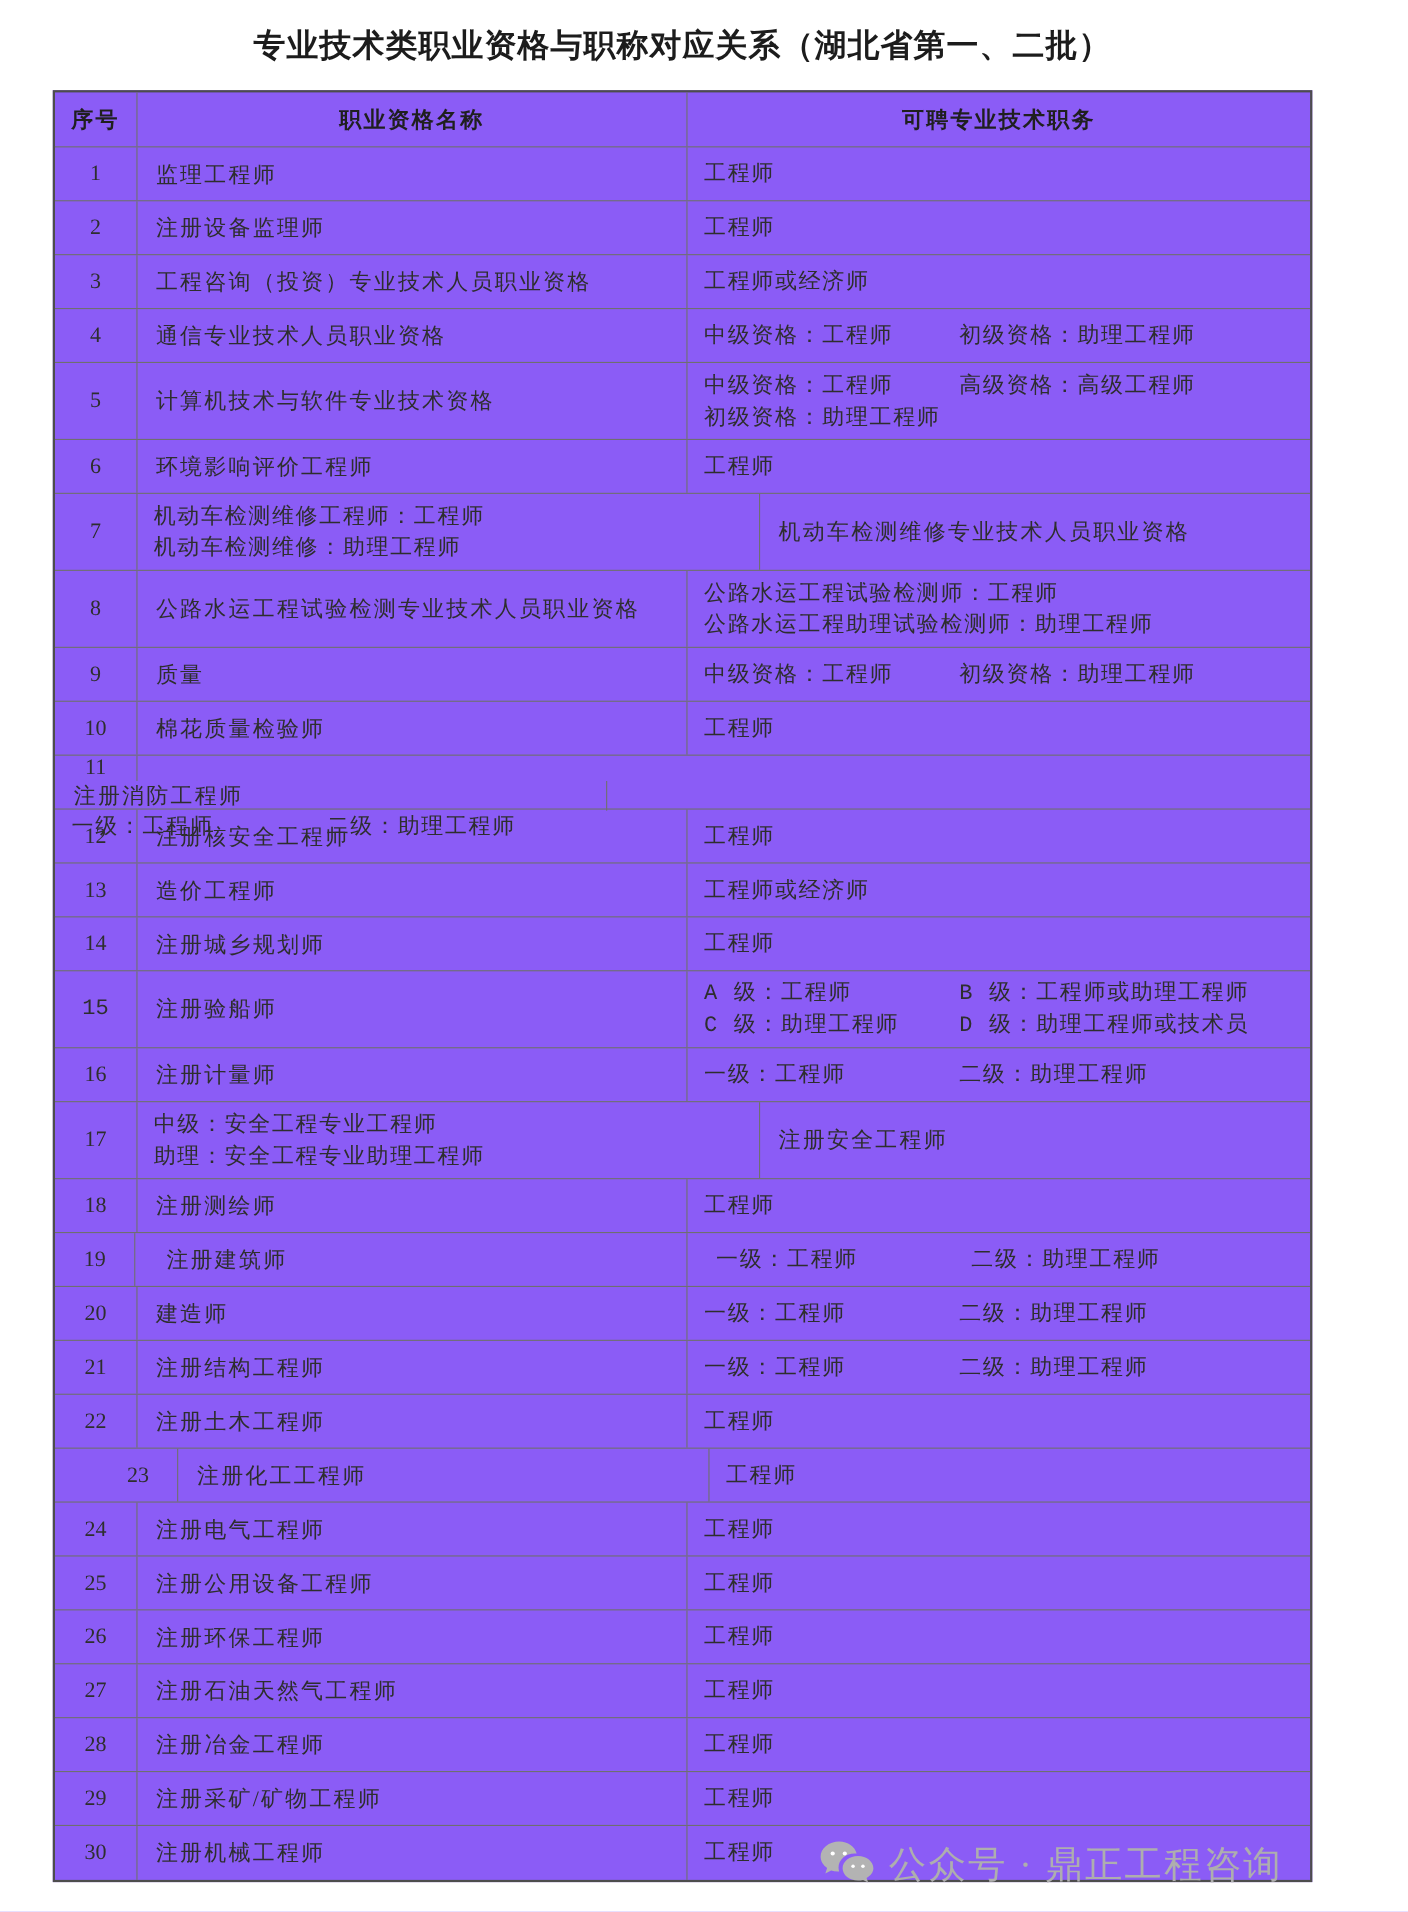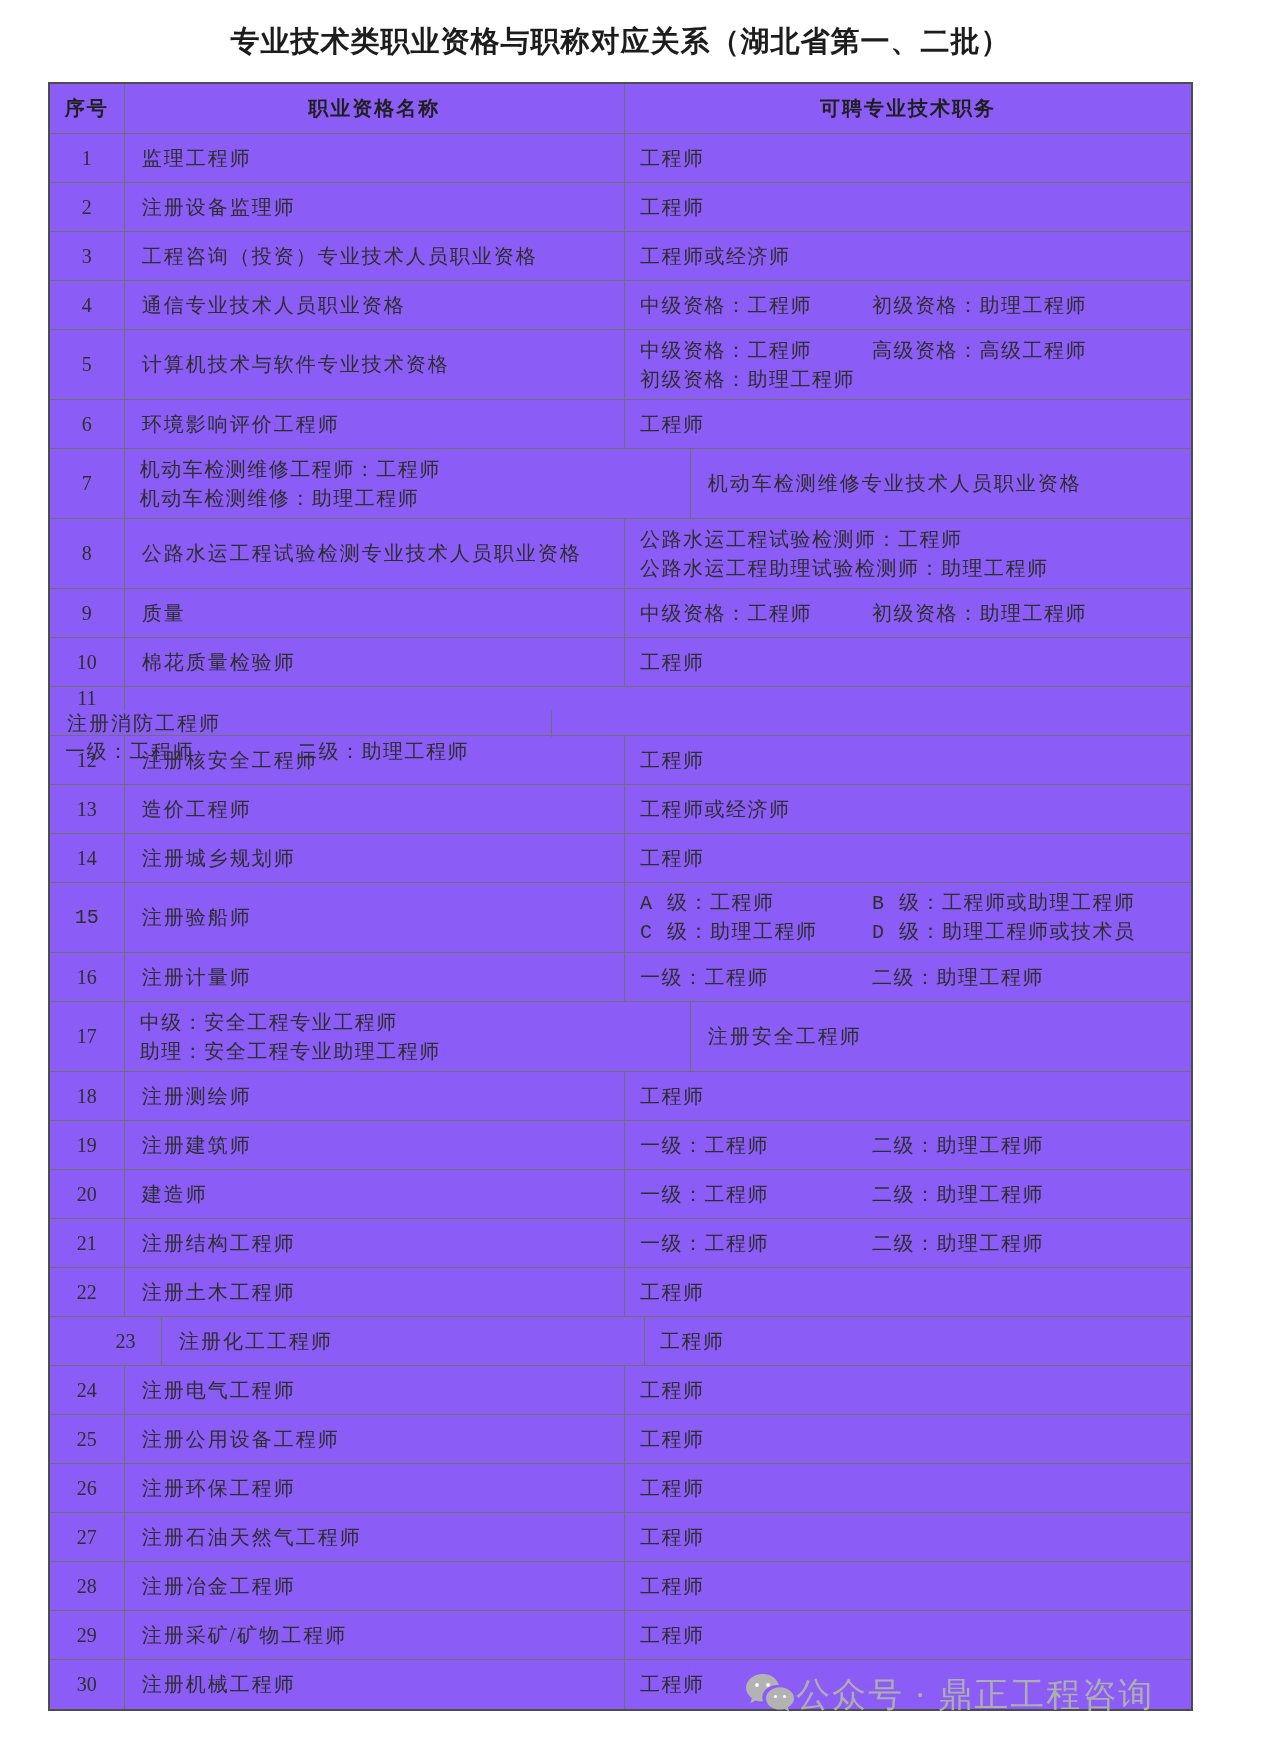--- a/index.html
+++ b/index.html
@@ -57,20 +57,21 @@
   .header-row .t-cell { justify-content: center; align-items: center; padding-left: 0; letter-spacing: 2px; }
 
   .pos-line { line-height: 29px; white-space: nowrap; }
   .seg-first { display: inline-block; min-width: 232px; }
 
   .watermark {
     position: absolute;
     left: 744px; top: 1672px;
     display: flex;
     align-items: center;
+    gap: 12px;
     color: #aeaeae;
     font-size: 34px;
     letter-spacing: 2px;
     white-space: nowrap;
     pointer-events: none;
   }
   .watermark svg { display: block; }
 </style>
 </head>
 <body>
@@ -208,21 +209,21 @@
         </div>
         <div class="t-cell col-name">注册安全工程师</div>
       </div>
       <div class="t-row" style="height: 49px;">
         <div class="t-cell col-no">18</div>
         <div class="t-cell col-name">注册测绘师</div>
         <div class="t-cell col-pos">
           <div class="pos-line"><span class="seg">工程师</span></div>
         </div>
       </div>
-      <div class="t-row" style="height: 49px;">
+      <div class="t-row" style="height: 49px; gap: 11px;">
         <div class="t-cell col-no">19</div>
         <div class="t-cell col-name">注册建筑师</div>
         <div class="t-cell col-pos">
           <div class="pos-line"><span class="seg-first">一级：工程师</span><span class="seg">二级：助理工程师</span></div>
         </div>
       </div>
       <div class="t-row" style="height: 49px;">
         <div class="t-cell col-no">20</div>
         <div class="t-cell col-name">建造师</div>
         <div class="t-cell col-pos">

